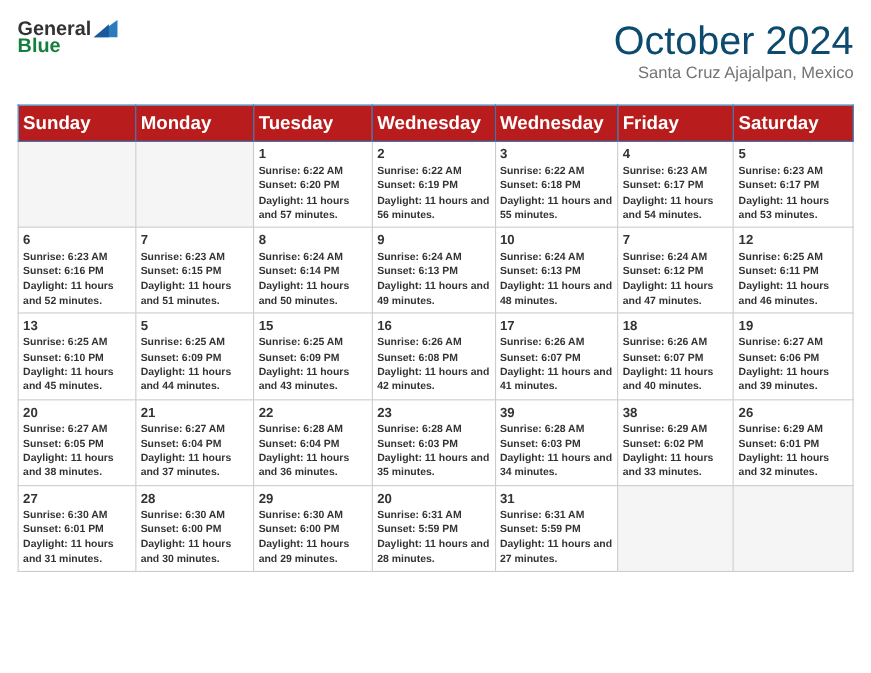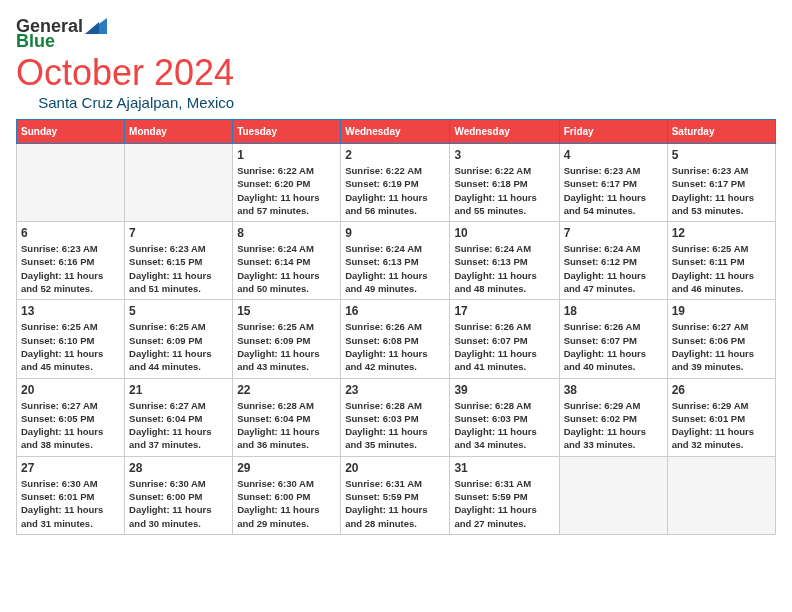--- a/index.html
+++ b/index.html
@@ -7,22 +7,21 @@
       font-family: Arial, sans-serif;
       background: #fff;
       width: 792px;
       min-height: 612px;
       padding: 16px;
     }
     .header {
       display: flex;
       justify-content: space-between;
       align-items: flex-start;
-      margin-bottom: 8px;
-      flex-direction: column;
+      margin-bottom: 20px;
     }
     .logo {
       display: flex;
       align-items: center;
       gap: 4px;
     }
     .logo-text-general {
       font-size: 18px;
       font-weight: bold;
       color: #333;
@@ -31,34 +30,34 @@
       font-size: 18px;
       font-weight: bold;
       color: #15803d;
     }
     .title-area {
       text-align: right;
     }
     .month-title {
       font-size: 36px;
       font-weight: normal;
-      color: #ef4444;
+      color: #0c4a6e;
     }
     .location-title {
       font-size: 15px;
-      color: #0c4a6e;
+      color: #737373;
     }
     table {
       width: 100%;
       border-collapse: collapse;
     }
     th {
-      background-color: #ef4444;
+      background-color: #b91c1c;
       color: #fff;
-      font-size: 10px;
+      font-size: 17px;
       font-weight: bold;
       padding: 6px 4px;
       text-align: left;
       border: 1px solid #2b7cbf;
     }
     td {
       border: 1px solid #ccc;
       vertical-align: top;
       padding: 4px;
       font-size: 10px;

